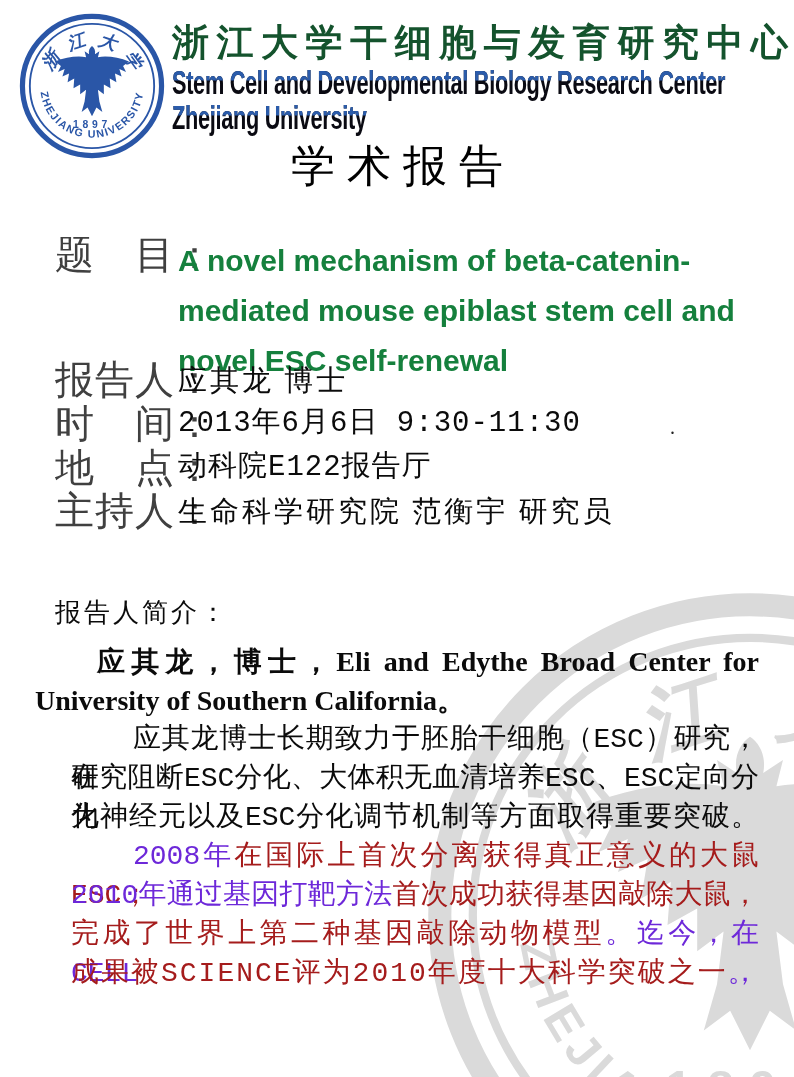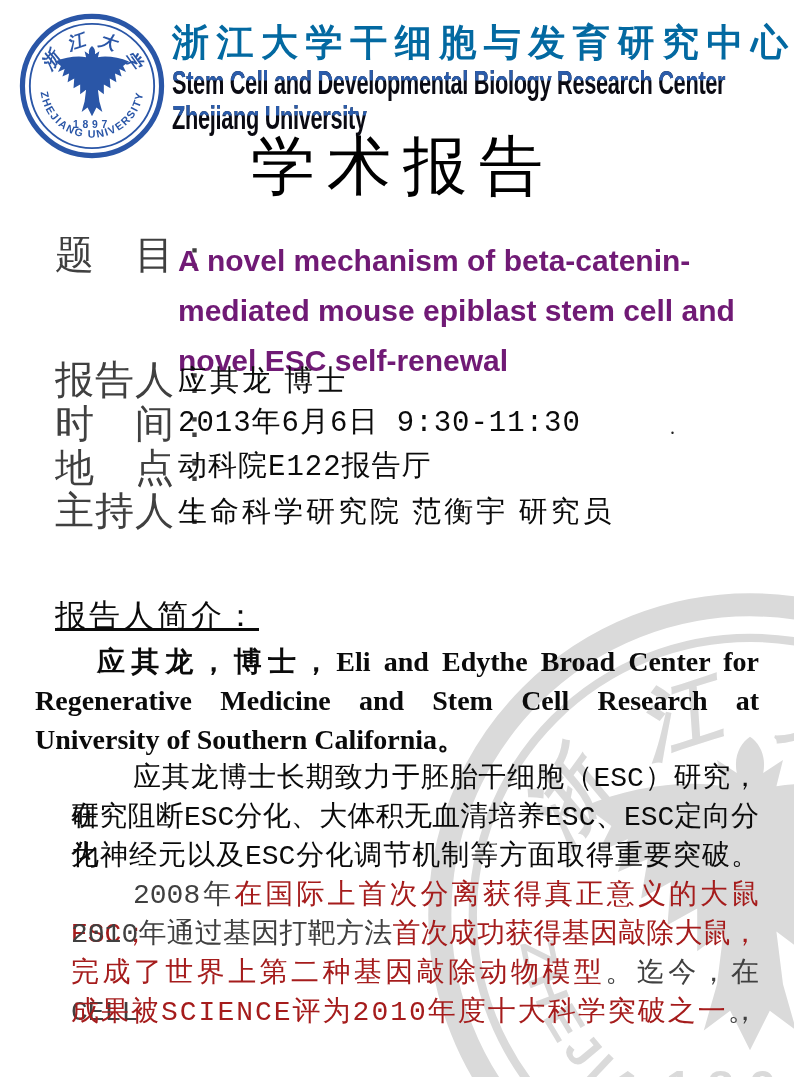--- a/index.html
+++ b/index.html
@@ -6,55 +6,55 @@
   body{
     width:794px;height:1077px;position:relative;overflow:hidden;background:#ffffff;
     font-family:"Liberation Serif",serif;color:#0b0b0b;
   }
   
   .watermark{position:absolute;left:420px;top:585px;width:660px;height:660px;color:#dadada;z-index:0;}
   
   .logo{position:absolute;left:18px;top:12px;width:148px;height:148px;color:#2a56a7;z-index:1;}
   .org{position:absolute;left:172px;top:23px;width:616px;z-index:1;}
   .org-zh{
-    font-size:37px;font-weight:700;color:#0369a1;line-height:40px;height:42px;
+    font-size:37px;font-weight:700;color:#14532d;line-height:40px;height:42px;
     text-align:justify;text-align-last:justify;font-family:Liberation Serif, serif;
   }
   .org-en{
     position:relative;height:35px;white-space:nowrap;
     font:700 34px/35px "Liberation Sans",sans-serif;letter-spacing:-0.5px;
     transform:scaleX(0.64);transform-origin:0 0;
   }
   .org-en .en-blue{position:absolute;left:0;top:0;color:#2b5cab;clip-path:inset(0 0 56% 0);}
   .org-en .en-black{color:#0a0a12;}
   .page-title{
     position:absolute;left:0;top:131px;width:794px;text-align:center;z-index:1;
-    font-size:64px;line-height:72px;letter-spacing:12px;text-indent:12px;color:#000;
+    font-size:44px;line-height:72px;letter-spacing:12px;text-indent:12px;color:#000;
   }
   
   .row{position:absolute;left:55px;z-index:1;white-space:nowrap;}
   .row-label{
     display:inline-block;width:123px;vertical-align:top;
     font-size:39px;line-height:38px;letter-spacing:1px;color:#404040;
   }
   .row-value{display:inline-block;vertical-align:top;font-size:29px;line-height:38px;letter-spacing:3px;}
   .mono-val{font-family:"Liberation Mono","Liberation Serif",serif;letter-spacing:1px;}
-  .topic-value{font:700 30px/50px "Liberation Sans",sans-serif;letter-spacing:0;color:#701a75;white-space:nowrap;}
+  .topic-value{font:700 30px/50px "Liberation Sans",sans-serif;letter-spacing:0;color:#15803d;white-space:nowrap;}
   .host-line{line-height:38px;}
   .stray{position:absolute;left:670px;top:416px;font-size:20px;z-index:1;color:#222;}
   
-  .bio-heading{position:absolute;left:55px;top:595px;font-size:31px;letter-spacing:3px;z-index:1;text-decoration:underline;}
+  .bio-heading{position:absolute;left:55px;top:595px;font-size:26px;letter-spacing:3px;z-index:1;}
   .bio{position:absolute;left:35px;top:642px;width:724px;z-index:1;}
   .bl{font-size:28px;line-height:39px;height:39px;text-align:justify;}
   .stretch{text-align-last:justify;}
   .indent{text-indent:62px;}
   .p1{font-weight:700;font-family:"Liberation Serif",serif;}
   .p23{font-family:"Liberation Mono","Liberation Serif",serif;margin-left:36px;}
   .red{color:#a51c1c;}
-  .black{color:#404040;}
+  .black{color:#6d28d9;}
   .endspace{letter-spacing:2px;}
 </style>
 </head>
 <body>
 
 <svg width="0" height="0" style="position:absolute" aria-hidden="true">
   <symbol id="seal" viewBox="0 0 200 200">
     <circle cx="100" cy="100" r="94" fill="none" stroke="currentColor" stroke-width="7"></circle>
     <circle cx="100" cy="100" r="84" fill="none" stroke="currentColor" stroke-width="2.5"></circle>
     <g fill="currentColor" font-weight="bold">
@@ -121,21 +121,20 @@
 <div class="row" style="top:492px">
   <span class="row-label">主持人：</span><span class="row-value">
     <div class="host-line">生命科学研究院 范衡宇 研究员</div>
   </span>
 </div>
 
 <div class="bio-heading">报告人简介：</div>
 
 <div class="bio">
   <div class="bl p1 indent stretch">应其龙，博士，Eli and Edythe Broad Center for</div>
-  <div class="bl p1 stretch">Regenerative Medicine and Stem Cell Research at</div>
   <div class="bl p1">University of Southern California。</div>
 
   <div class="bl p23 indent stretch">应其龙博士长期致力于胚胎干细胞（ESC）研究，在</div>
   <div class="bl p23 stretch">研究阻断ESC分化、大体积无血清培养ESC、ESC定向分化</div>
   <div class="bl p23 stretch">为神经元以及ESC分化调节机制等方面取得重要突破。</div>
 
   <div class="bl p23 indent stretch">
     <span class="black">2008年</span><span class="red">在国际上首次分离获得真正意义的大鼠ESC；</span>
   </div>
   <div class="bl p23 stretch">

